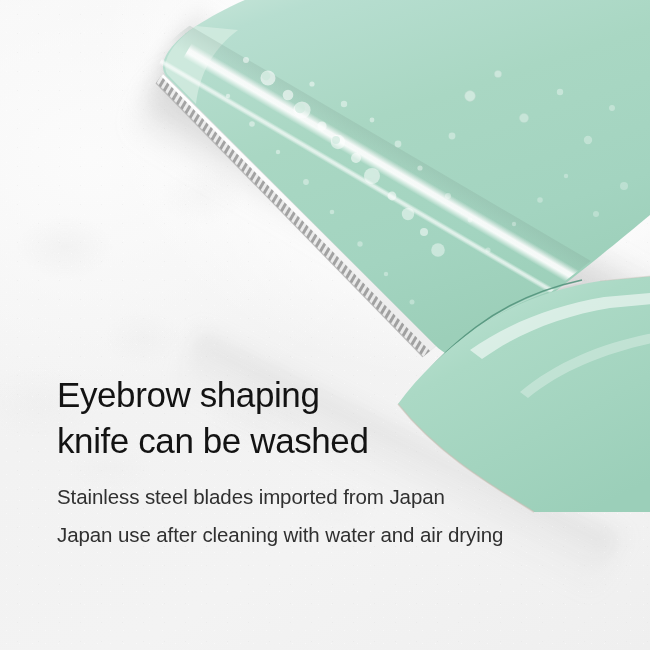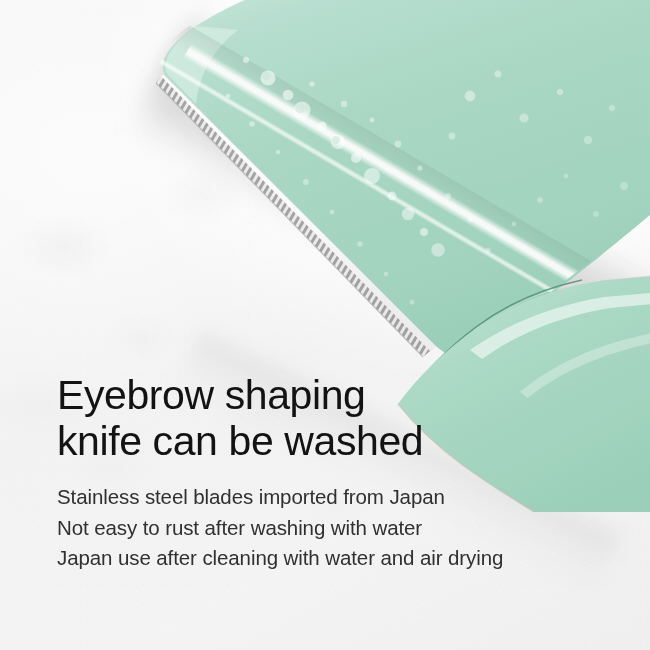--- a/index.html
+++ b/index.html
@@ -94,34 +94,35 @@
   .knife { position:absolute; inset:0; }
   .knife svg { position:absolute; left:0; top:0; }
 
   
   .copy {
     position:absolute;
     left:57px; top:372px;
     width:560px;
   }
   .headline {
-    font-size:41px;
+    font-size:35px;
     line-height:46px;
     font-weight:400;
     color:#131313;
     letter-spacing:-0.4px;
     white-space:pre-line;
   }
   .sublist { margin-top:18px; }
   .subline {
     font-size:20.5px;
     line-height:30.5px;
     font-weight:400;
     color:#303030;
     letter-spacing:-0.1px;
+    margin-top:7px;
   }
 </style>
 </head>
 <body>
 
 <div id="poster">
 
   <div class="bg-base"></div>
   <div class="bg-mottle"></div>
   <div class="bg-speckle"></div>
@@ -322,18 +323,17 @@
       </g>
     </svg>
   </div>
 
   <div class="copy">
     <div class="headline">Eyebrow shaping
 knife can be washed</div>
 
     <div class="sublist">
       <div class="subline">Stainless steel blades imported from Japan</div>
-      <div class="subline">Not easy to rust after washing with water</div>
       <div class="subline">Japan use after cleaning with water and air drying</div>
     </div>
   </div>
 
 </div>
 
 </body></html>

